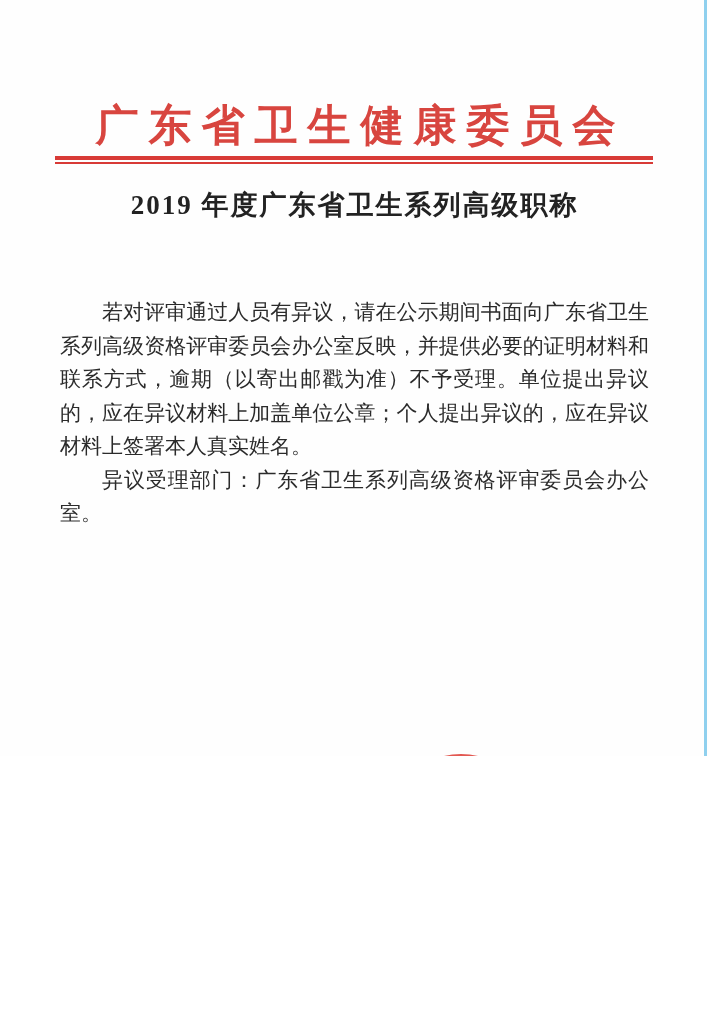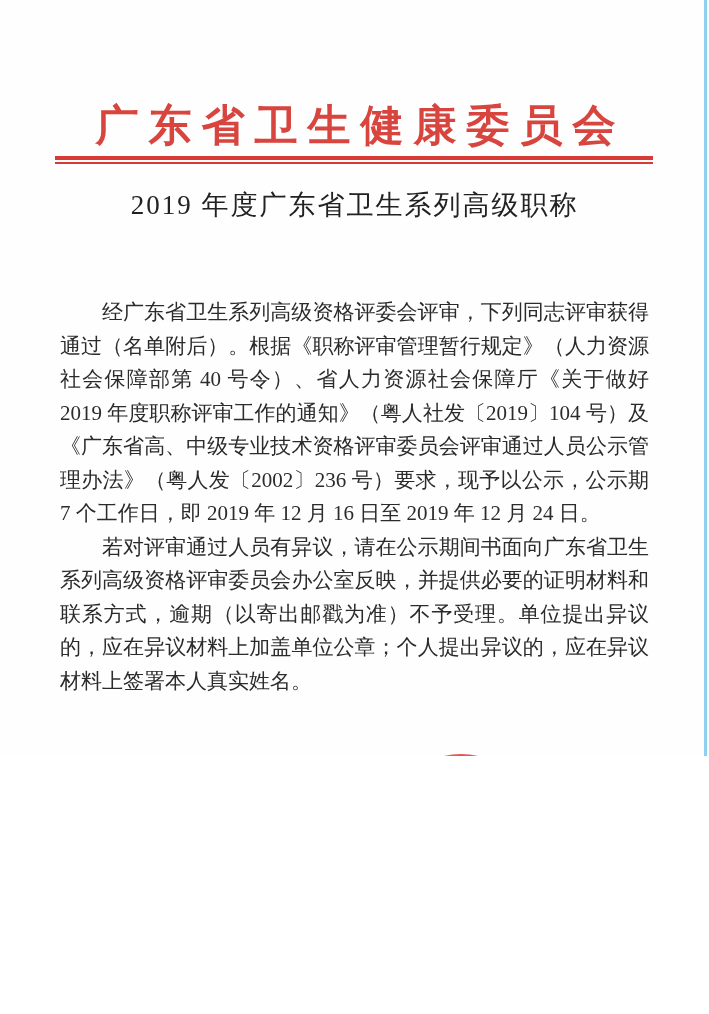--- a/index.html
+++ b/index.html
@@ -13,21 +13,21 @@
     font-size:43px;font-weight:bold;color:#d8453f;
     letter-spacing:10px;padding-left:12px;white-space:nowrap;
   }
   .head-rule{position:absolute;top:156px;left:55px;width:598px;}
   .head-rule .thick{height:4px;background:#d83a36;}
   .head-rule .gap{height:2px;}
   .head-rule .thin{height:1.8px;background:#d83a36;}
   
   .doc-title{
     position:absolute;top:186px;left:0;right:0;text-align:center;
-    font-size:27px;font-weight:normal;color:#222;line-height:38px;letter-spacing:2px;
+    font-size:27px;font-weight:bold;color:#222;line-height:38px;letter-spacing:2px;
   }
   
   .body-text{
     position:absolute;top:296px;left:60px;width:589px;
     font-size:21px;line-height:33.5px;color:#2b2b2b;text-align:justify;
   }
   .body-text p{margin:0;text-indent:2em;}
   
   .signature{
     position:absolute;top:790px;left:317px;width:300px;text-align:right;
@@ -65,22 +65,22 @@
     <div class="thick"></div>
     <div class="gap"></div>
     <div class="thin"></div>
   </div>
 
   <div class="doc-title">
     <div>2019 年度广东省卫生系列高级职称</div>
   </div>
 
   <div class="body-text">
-    <p>经广东省卫生系列高级资格评委会评审，下列同志评审获得通过（名单附后）。根据《职称评审管理暂行规定》（人力资源社会保障部第 40 号令）、省人力资源社会保障厅《关于做好 2019 年度职称评审工作的通知》（粤人社发〔2019〕104 号）及《广东省高、中级专业技术资格评审委员会评审通过人员公示管理办法》（粤人发〔2002〕236 号）要求，现予以公示，公示期 7 个工作日，即 2019 年 12 月 16 日至 2019 年 12 月 24 日。</p>
     <p>若对评审通过人员有异议，请在公示期间书面向广东省卫生系列高级资格评审委员会办公室反映，并提供必要的证明材料和联系方式，逾期（以寄出邮戳为准）不予受理。单位提出异议的，应在异议材料上加盖单位公章；个人提出异议的，应在异议材料上签署本人真实姓名。</p>
+    <p>异议受理部门：广东省卫生系列高级资格评审委员会办公室。</p>
   </div>
 
   <div class="signature">
     <div>广东省卫生系列高级资格</div>
     <div>以寄出邮戳为准</div>
     <div>2022 年 12 月 16 日</div>
   </div>
 
   <svg class="stamp" viewBox="0 0 140 140">
     <path id="ring-path" d="M 23.2 97 A 54 54 0 1 1 116.8 97" fill="none"></path>

